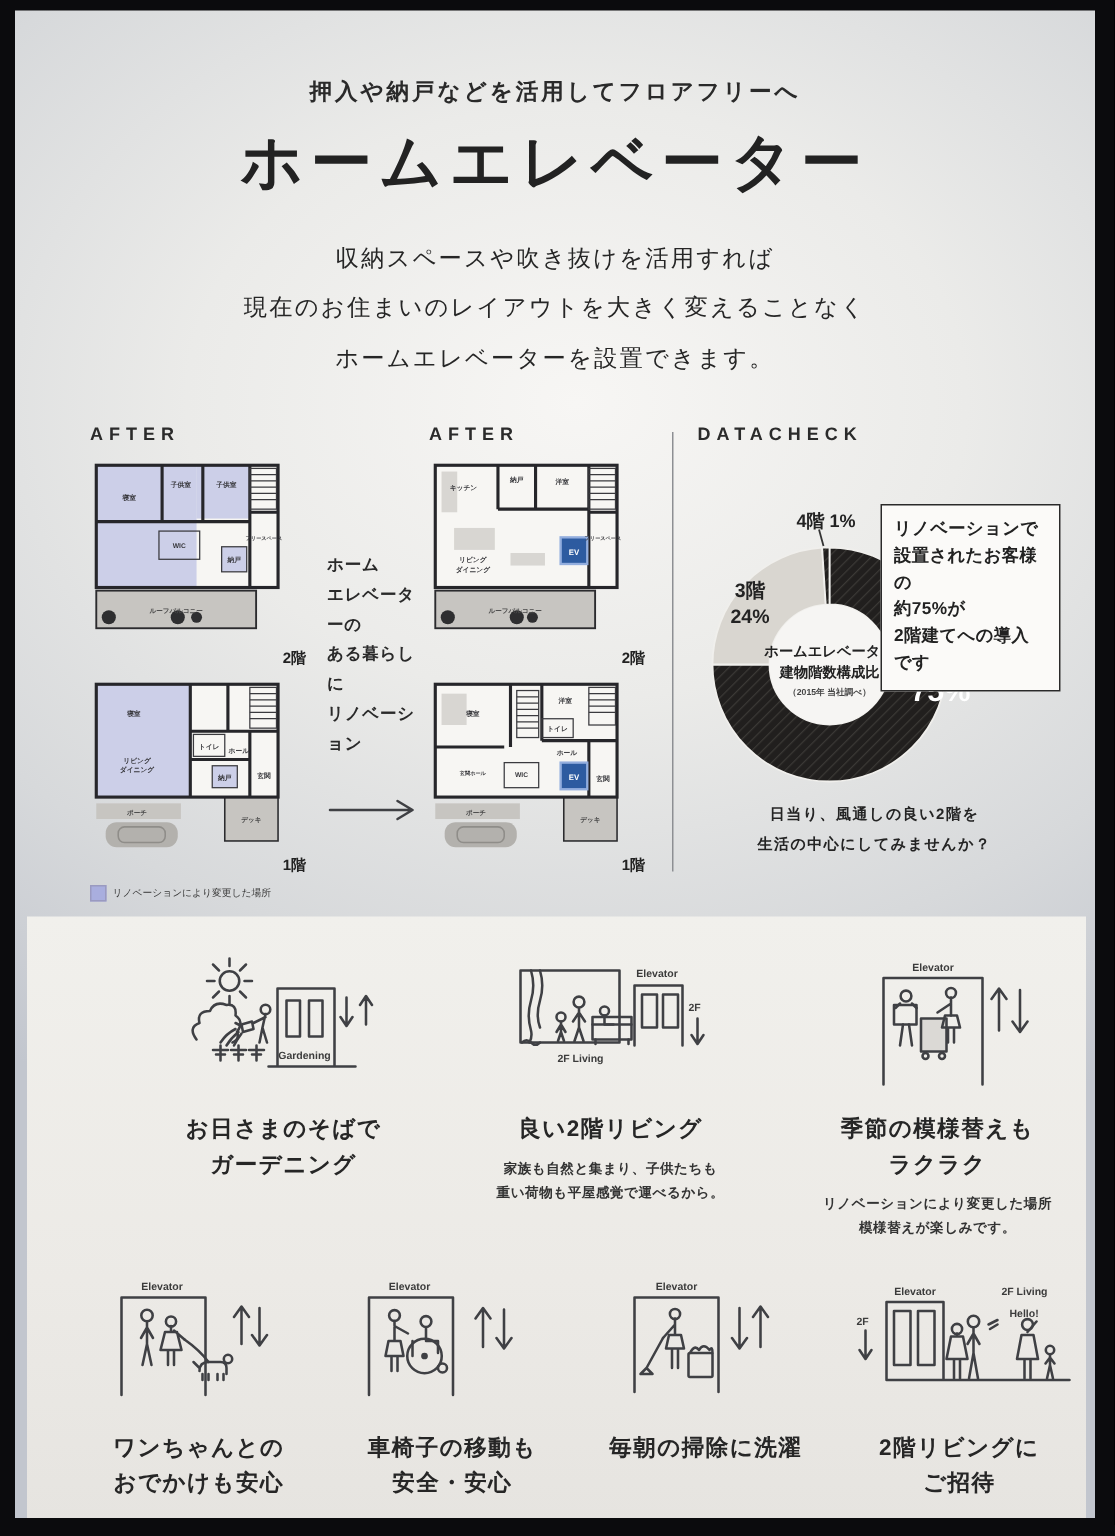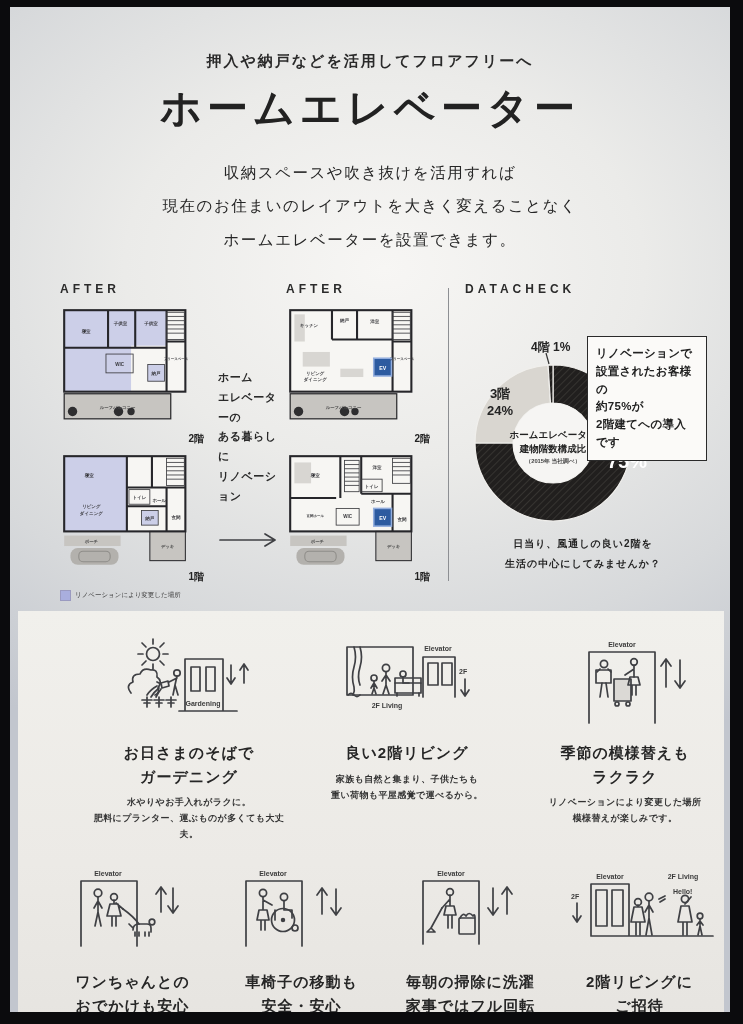--- a/index.html
+++ b/index.html
@@ -300,24 +300,20 @@
                   <rect x="83" y="30" width="9" height="24"></rect>
               <path d="M108,28 V46 M104,41 L108,47 L112,41 M121,46 V28 M117,33 L121,27 L125,33"></path>
             </g>
             <text class="lnt" x="80" y="69" text-anchor="middle">Gardening</text>
           </svg>
         </div>
         <div class="b-title">
           <div>お日さまのそばで</div>
               <div>ガーデニング</div>
         </div>
-        <div class="b-desc">
-          <div>水やりやお手入れがラクに。</div>
-              <div>肥料にプランター、運ぶものが多くても大丈夫。</div>
-        </div>
       </div>
 
       <div class="benefit">
         <div class="b-icon">
           <svg width="132" height="96" viewBox="0 0 132 96">
             <g class="ln">
               <rect x="6" y="10" width="66" height="48"></rect>
               <path d="M13,10 Q16,20 13,30 Q10,40 13,50 Q14,54 12,58 M19,10 Q22,20 19,30 Q16,40 19,48"></path>
               <path d="M7,58 Q10,55 13,58 Q16,61 19,58"></path>
               <circle cx="33" cy="41" r="3"></circle>
@@ -438,21 +434,20 @@
               <path d="M37,42 L26,62 M26,62 L22,66 L30,66 Z"></path>
               <rect x="54" y="52" width="16" height="16" rx="1"></rect>
               <path d="M55,52 Q58,46 61,50 Q64,45 68,50 Q70,47 70,52"></path>
               <path d="M88,22 V48 M83,42 L88,49 L93,42 M102,48 V22 M97,28 L102,21 L107,28"></path>
             </g>
             <text class="lnt" x="46" y="10" text-anchor="middle">Elevator</text>
           </svg>
         </div>
         <div class="b-title">
           <div>毎朝の掃除に洗濯</div>
-              <div>家事ではフル回転</div>
         </div>
 
       </div>
 
       <div class="benefit">
         <div class="b-icon">
           <svg width="150" height="96" viewBox="0 0 150 96">
             <g class="ln">
               <path d="M12,37 V55 M8,50 L12,56 L16,50"></path>
               <path d="M26,70 V18 H64 V70 M26,70 H148"></path>

